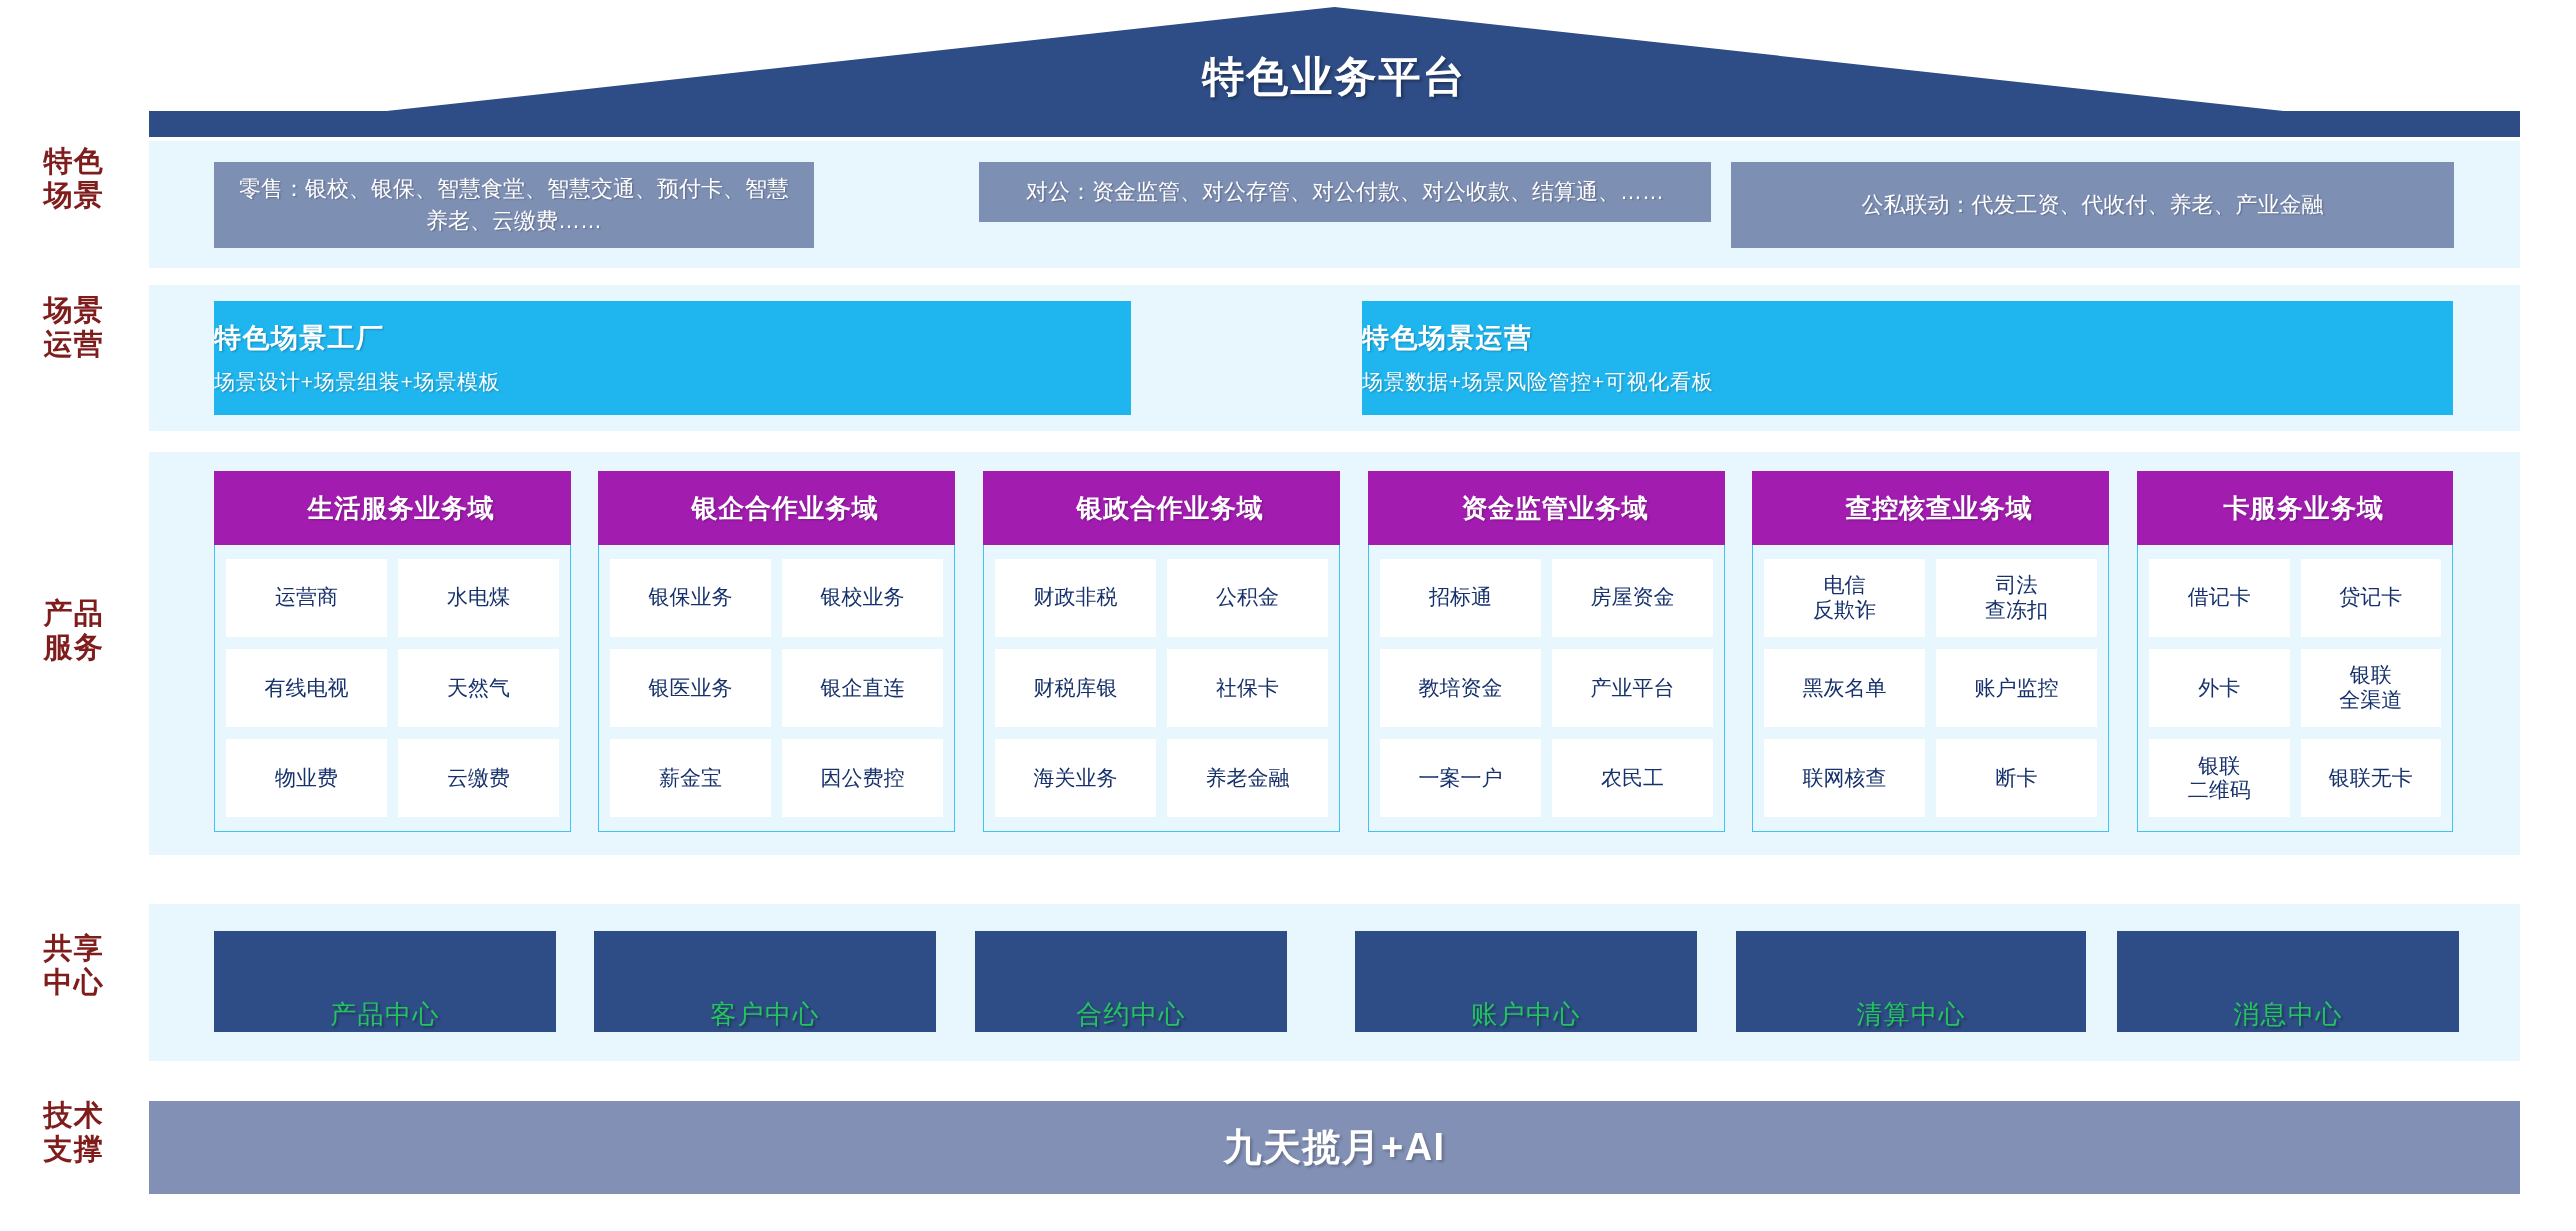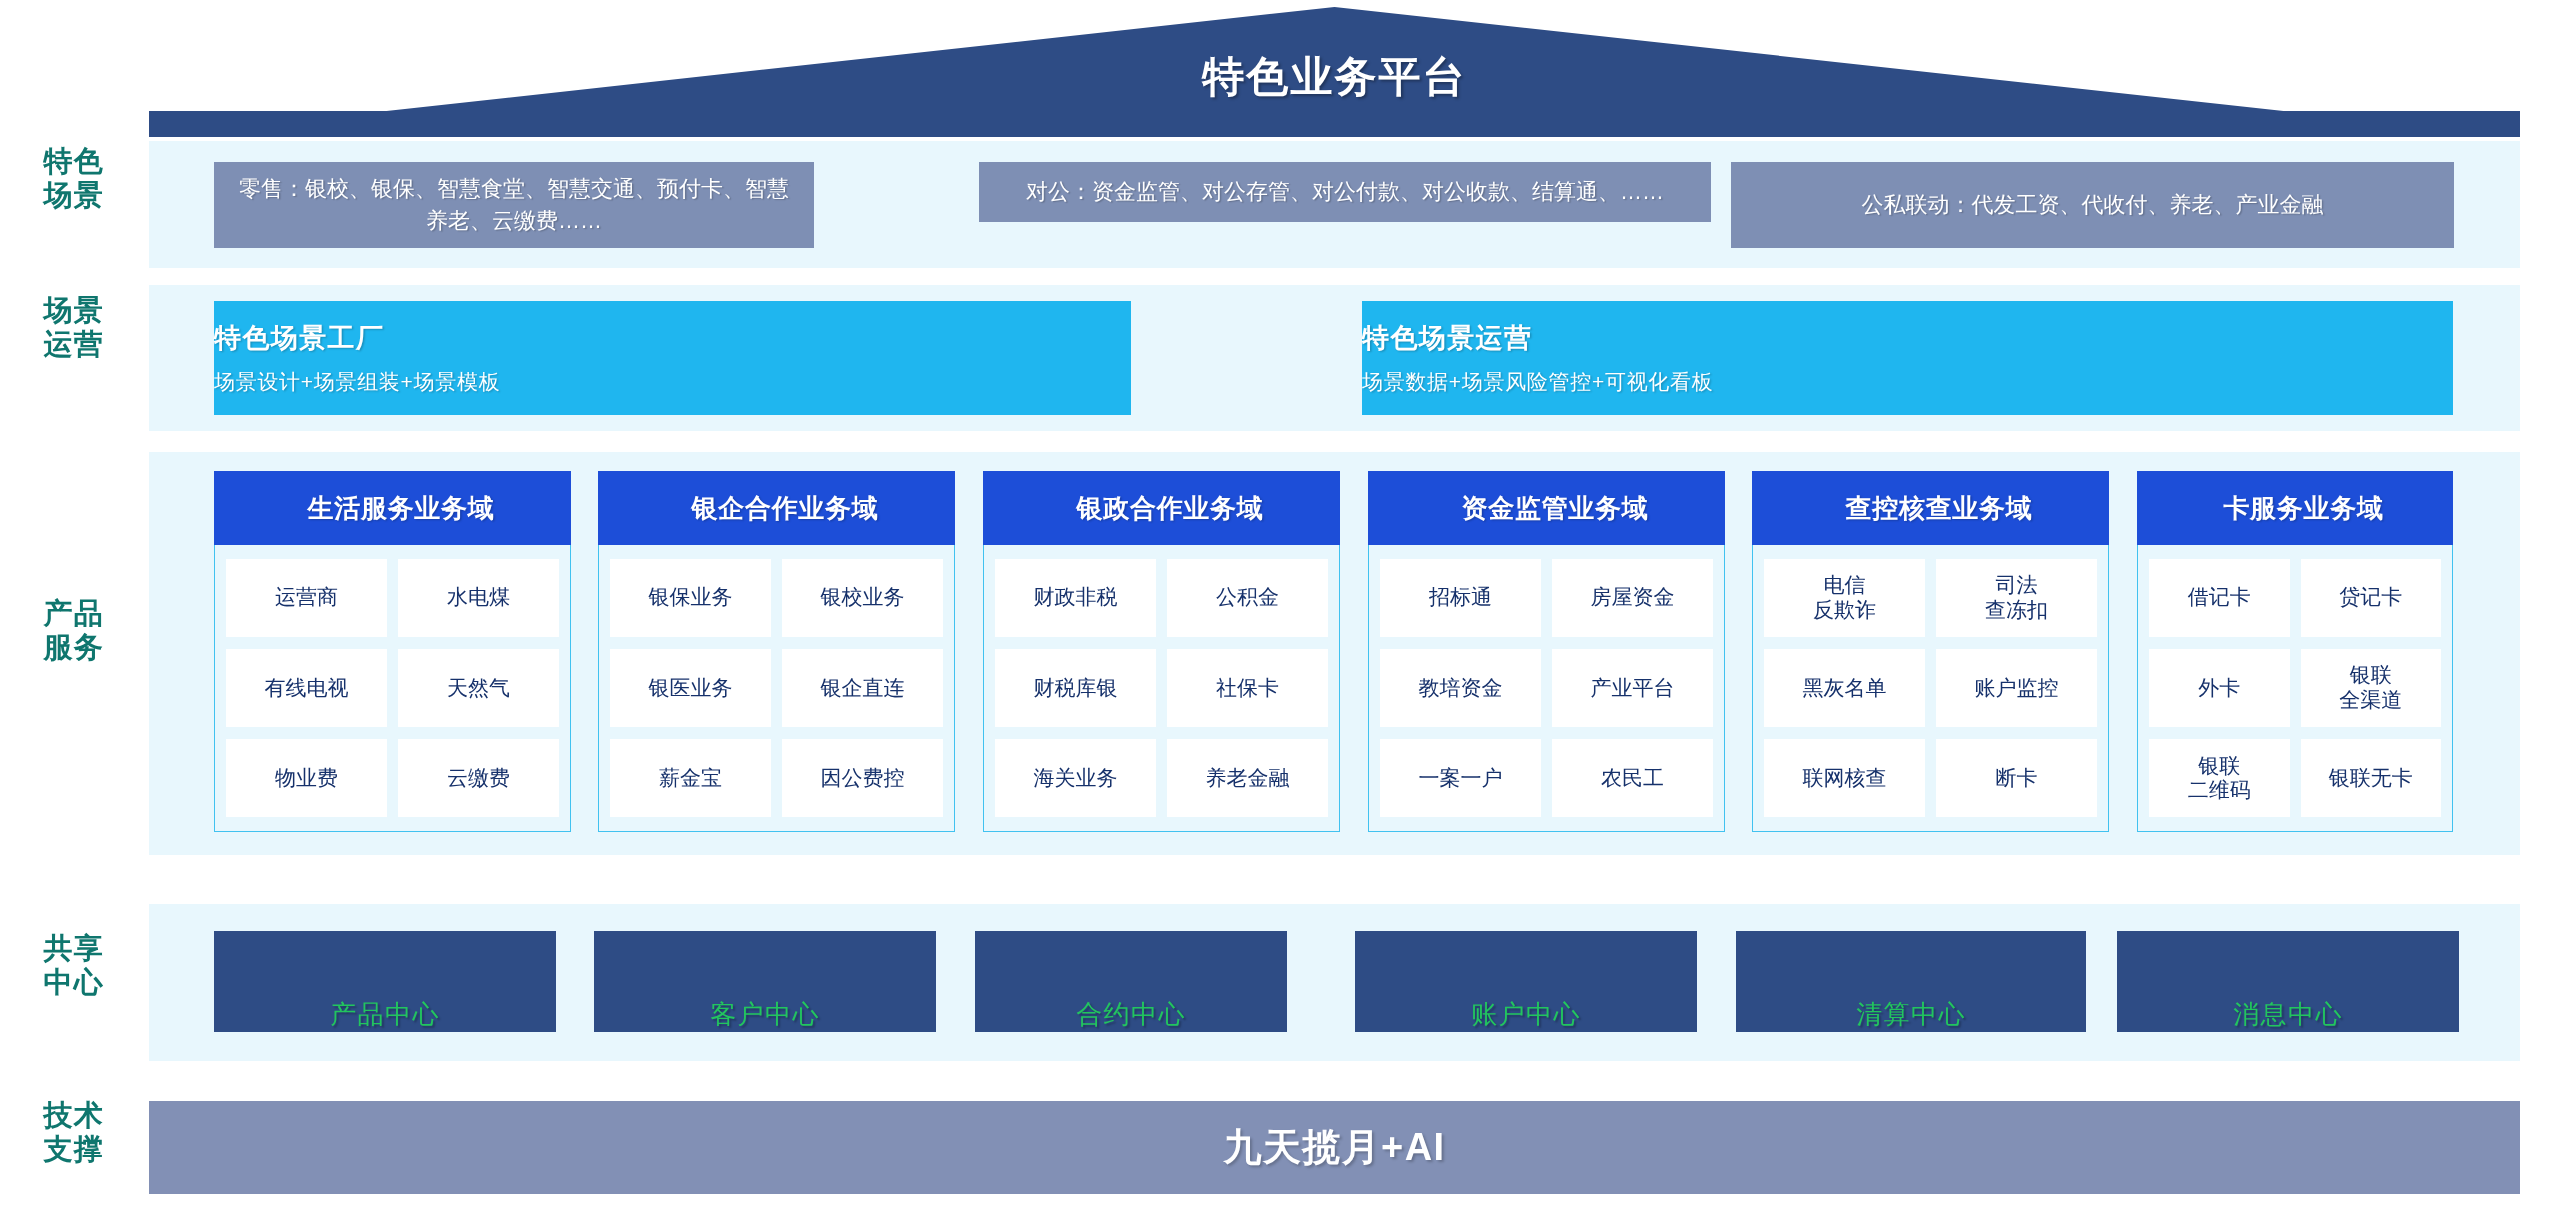--- a/index.html
+++ b/index.html
@@ -32,21 +32,21 @@
     letter-spacing: 2.1px;
     text-shadow: 2.1px 2.1px 2.7px rgba(0,0,0,0.30);
   }
 
   
   .rail-label {
     position: absolute;
     left: 6.8px;
     width: 134px;
     text-align: center;
-    color: #0f766e;
+    color: #7f1d1d;
     font-size: 29px;
     font-weight: bold;
     line-height: 1.18;
     letter-spacing: 1.4px;
   }
 
   
   .band {
     position: absolute;
     left: 149px;
@@ -88,21 +88,21 @@
   .domain-col {
     position: absolute;
     top: 471px;
     width: 357px;
     height: 361px;
     display: flex;
     flex-direction: column;
   }
   .domain-head {
     height: 74px;
-    background: #1d4ed8;
+    background: #a21caf;
     color: #ffffff;
     font-size: 26px;
     font-weight: bold;
     letter-spacing: 0.7px;
     display: flex;
     align-items: center;
     justify-content: center;
     text-shadow: 1.4px 1.4px 2.1px rgba(0,0,0,0.22);
     padding-left: 17px;
   }

